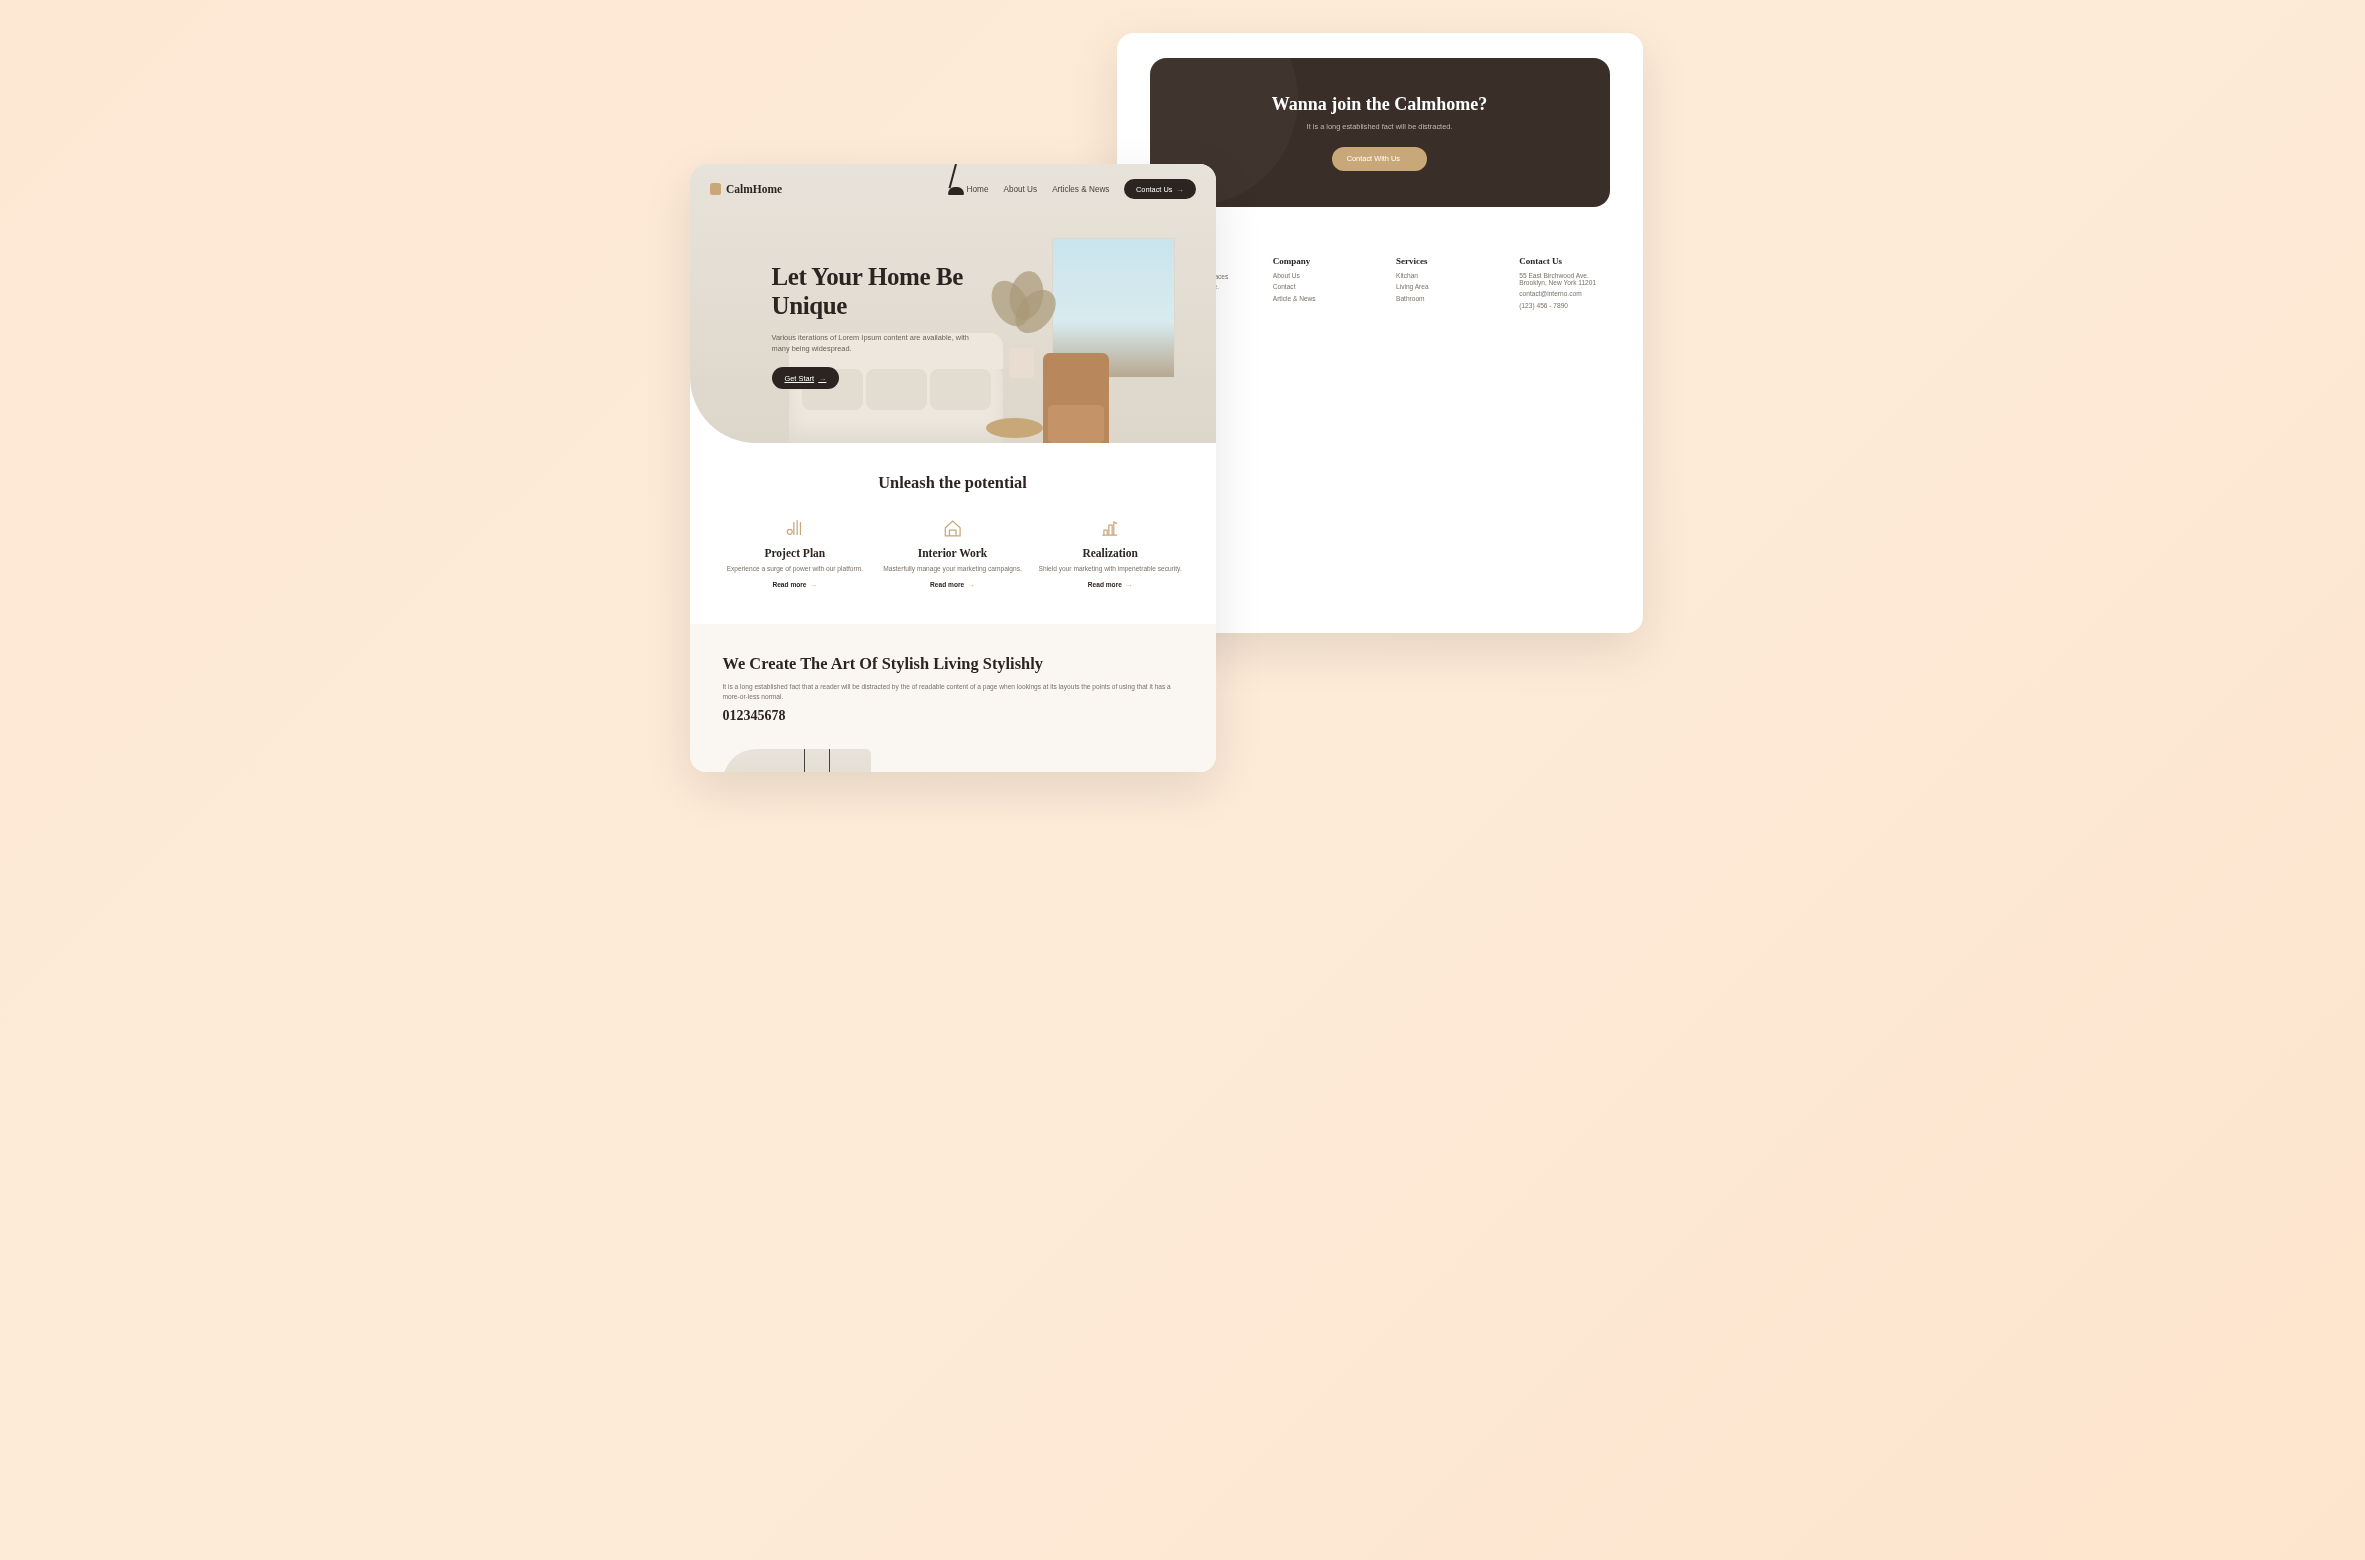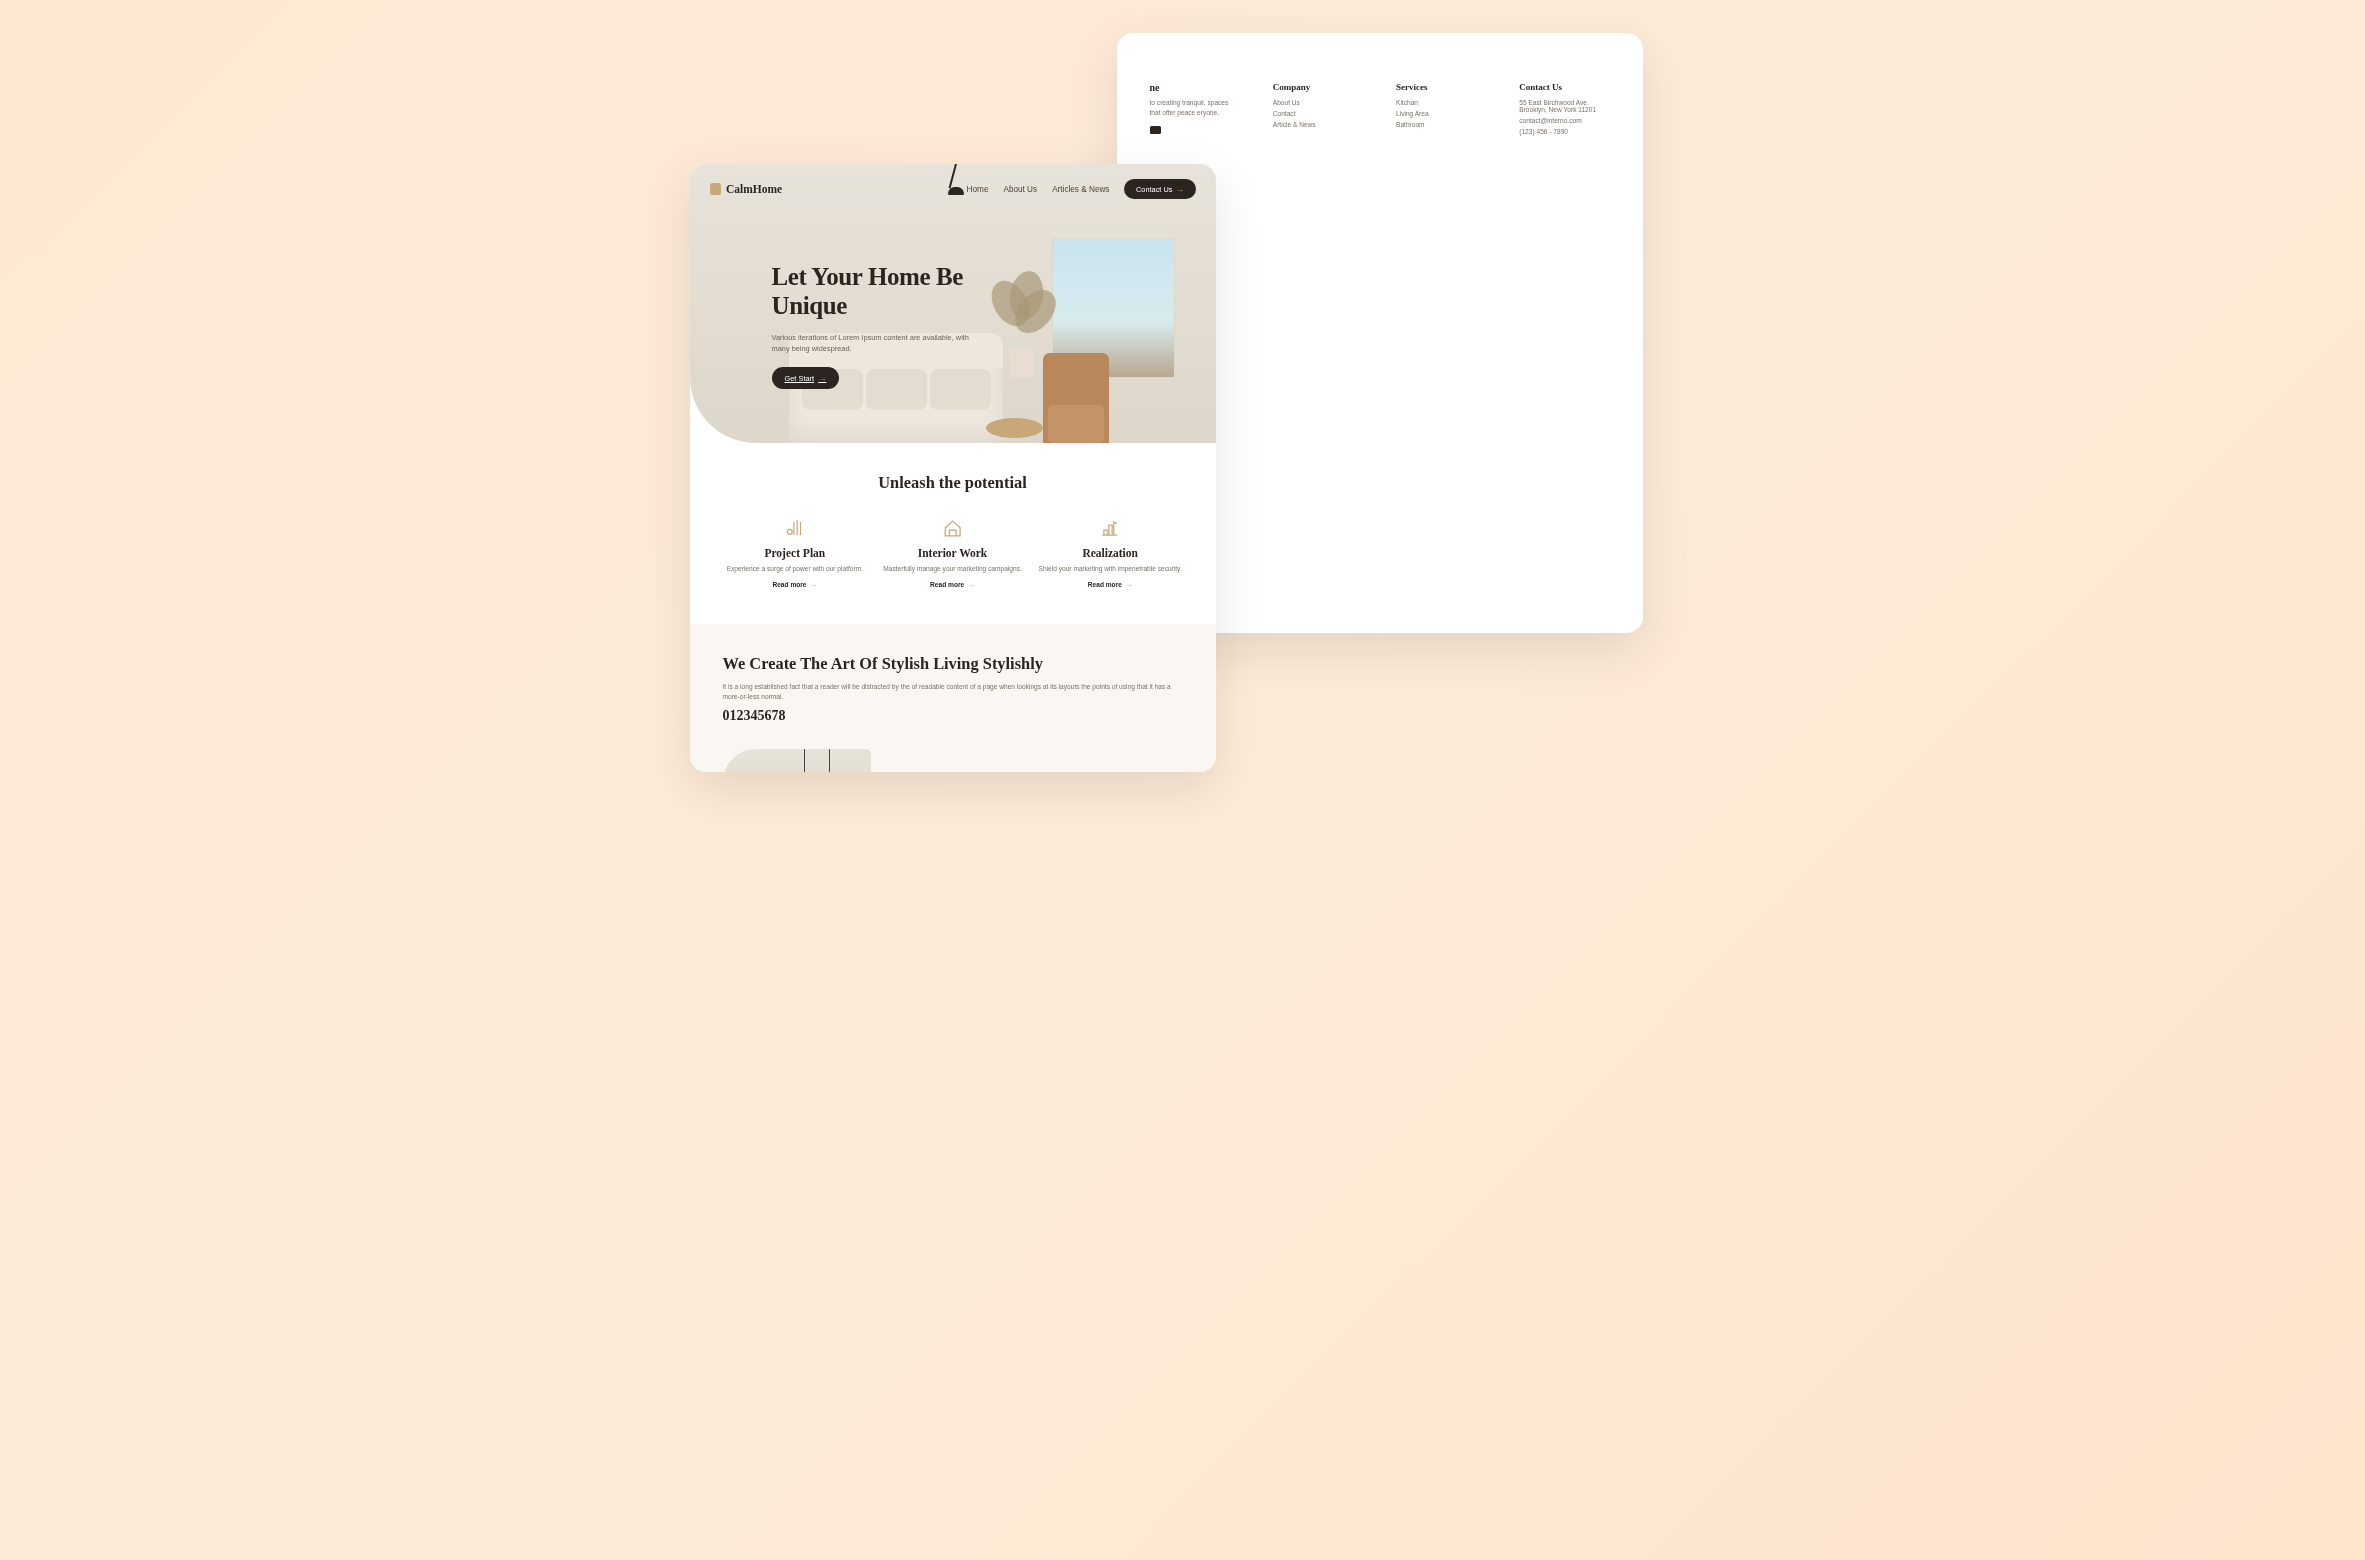--- a/index.html
+++ b/index.html
@@ -606,20 +606,28 @@
             <div class="bulb"></div>
           </div>
     </div>
   </div>
 
 </div>
 
 <div class="card card-right">
 
 
+  <div class="cta">
+    <div class="cta-title">Wanna join the Calmhome?</div>
+    <div class="cta-sub">It is a long established fact  will be distracted.</div>
+    <div class="cta-btn">
+      <span>Contact With Us</span>
+      <span class="chevron">→</span>
+    </div>
+  </div>
 
   <div class="footer">
     <div class="footer-col">
       <div class="footer-brand">ne</div>
       <div class="footer-desc">to creating tranquil, spaces that offer peace eryone.</div>
       <div class="footer-social">
         <div class="social-icon"></div>
       </div>
     </div>
     <div class="footer-col">

